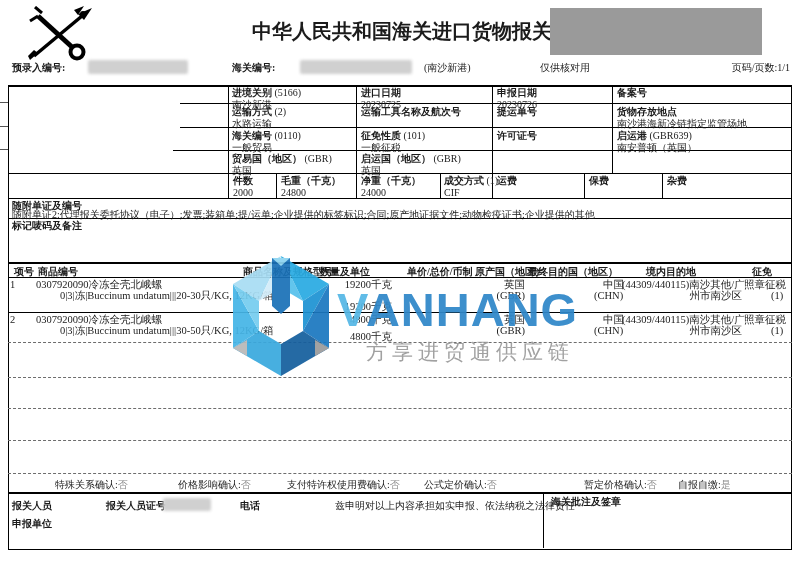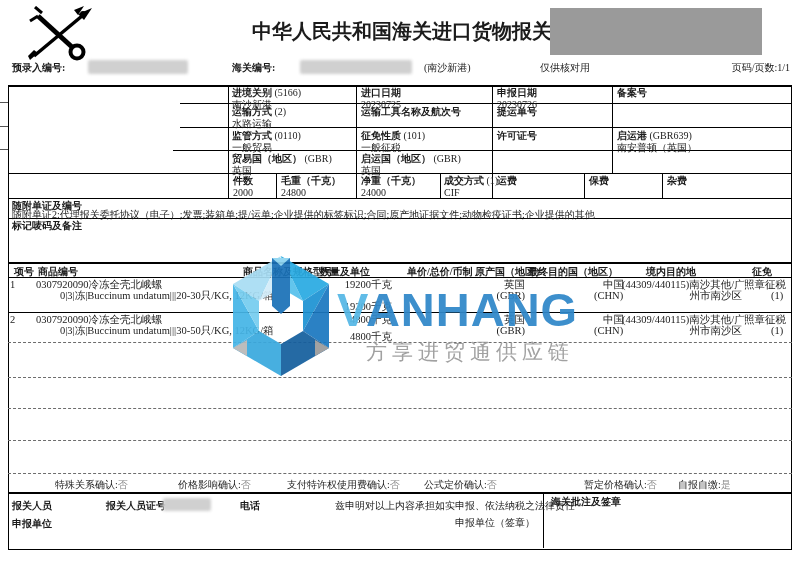--- a/index.html
+++ b/index.html
@@ -119,22 +119,26 @@
     <div class="val">水路运输</div>
   </div>
   <div class="abs cell" style="left:361px;top:106px">
     <div class="lbl"><span>运输工具名称及航次号</span></div>
     <div class="val"></div>
   </div>
   <div class="abs cell" style="left:497px;top:106px">
     <div class="lbl"><span>提运单号</span></div>
     <div class="val"></div>
   </div>
+  <div class="abs cell" style="left:617px;top:106px">
+    <div class="lbl"><span>货物存放地点</span></div>
+    <div class="val">南沙港海新冷链指定监管场地</div>
+  </div>
   <div class="abs cell" style="left:232px;top:130px">
-    <div class="lbl"><span>监管方式</span> <span class="code">(0110)</span></div>
+    <div class="lbl"><span>海关编号</span> <span class="code">(0110)</span></div>
     <div class="val">一般贸易</div>
   </div>
   <div class="abs cell" style="left:361px;top:130px">
     <div class="lbl"><span>征免性质</span> <span class="code">(101)</span></div>
     <div class="val">一般征税</div>
   </div>
   <div class="abs cell" style="left:497px;top:130px">
     <div class="lbl"><span>许可证号</span></div>
     <div class="val"></div>
   </div>
@@ -225,21 +229,20 @@
   <div class="abs conf" style="left:424px;top:478px"><span>公式定价确认:</span><span class="gray">否</span></div>
   <div class="abs conf" style="left:584px;top:478px"><span>暂定价格确认:</span><span class="gray">否</span></div>
   <div class="abs conf" style="left:678px;top:478px"><span>自报自缴:</span><span class="gray">是</span></div>
 
   <div class="abs lbl" style="left:12px;top:500px">报关人员</div>
   <div class="abs lbl" style="left:106px;top:500px">报关人员证号</div>
   <div class="blur" style="left:163px;top:498px;width:48px;height:13px"></div>
   <div class="abs lbl" style="left:240px;top:500px">电话</div>
   <div class="abs lbl" style="left:12px;top:518px">申报单位</div>
   <div class="abs val right" style="left:335px;top:500px;width:200px">兹申明对以上内容承担如实申报、依法纳税之法律责任</div>
-  <div class="abs val right" style="left:335px;top:517px;width:200px">申报单位（签章）</div>
   <div class="abs lbl" style="left:551px;top:496px">海关批注及签章</div>
 
   <div id="watermark">
     <svg class="abs" style="left:226px;top:254px" width="110" height="124" viewBox="0 0 110 124">
       <polygon points="55,2 7,30 33,47" fill="#a8ddf4"></polygon>
       <polygon points="55,2 33,47 55,34" fill="#d2ecf9"></polygon>
       <polygon points="55,2 55,34 77,47" fill="#57c1ec"></polygon>
       <polygon points="55,2 77,47 103,30" fill="#29abe2"></polygon>
       <polygon points="7,30 7,94 33,77" fill="#45b5e7"></polygon>
       <polygon points="7,30 33,77 33,47" fill="#76cdef"></polygon>

